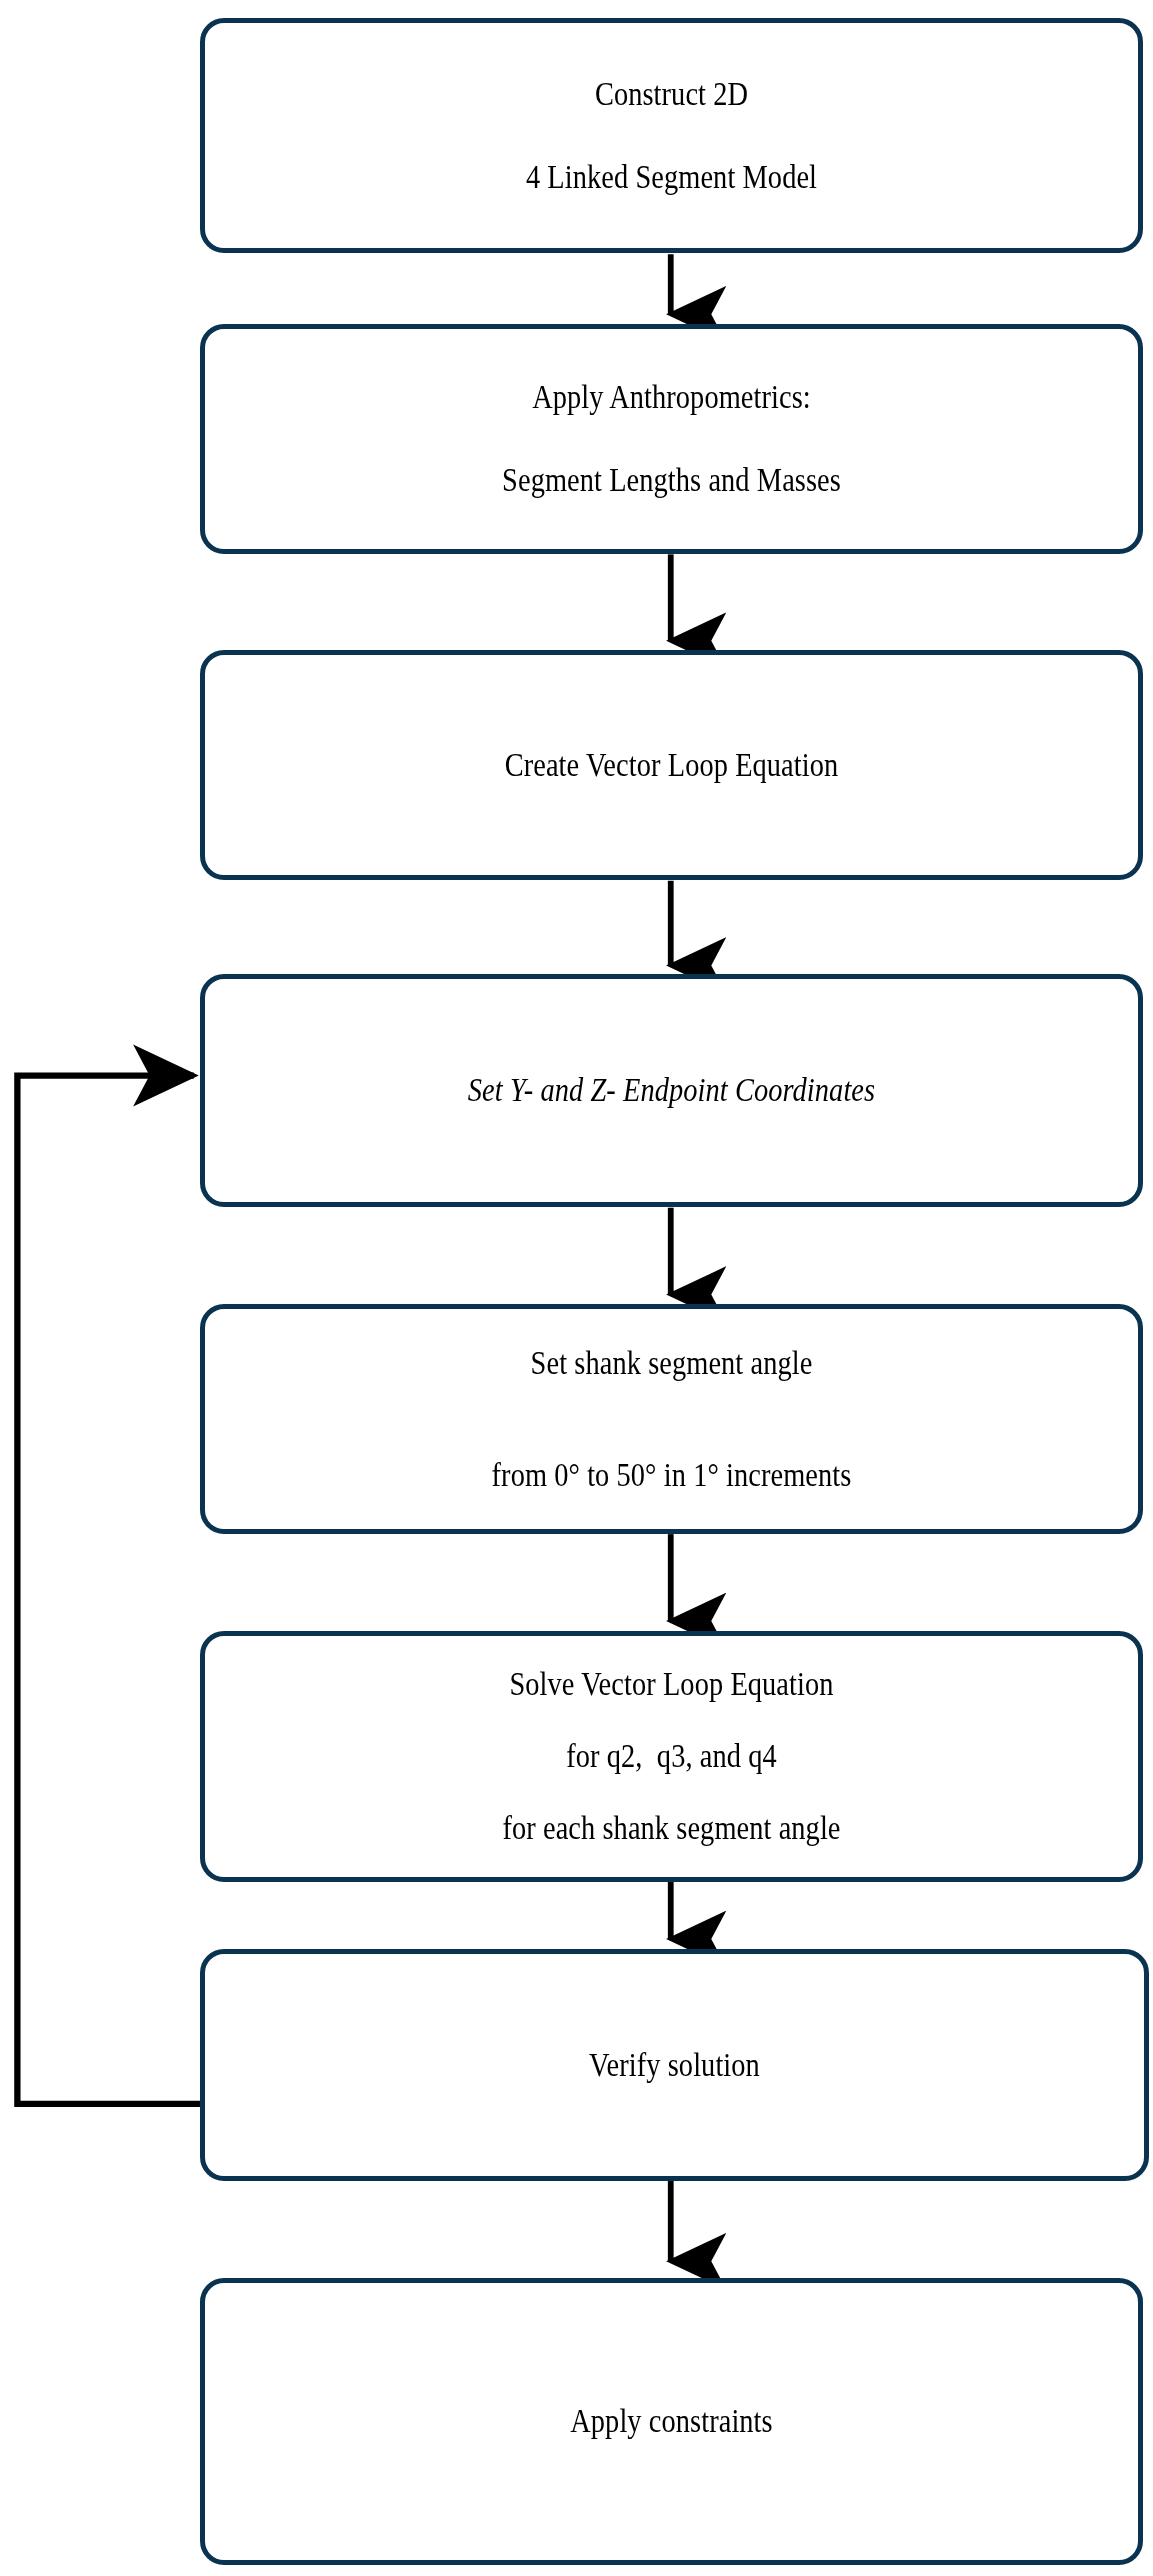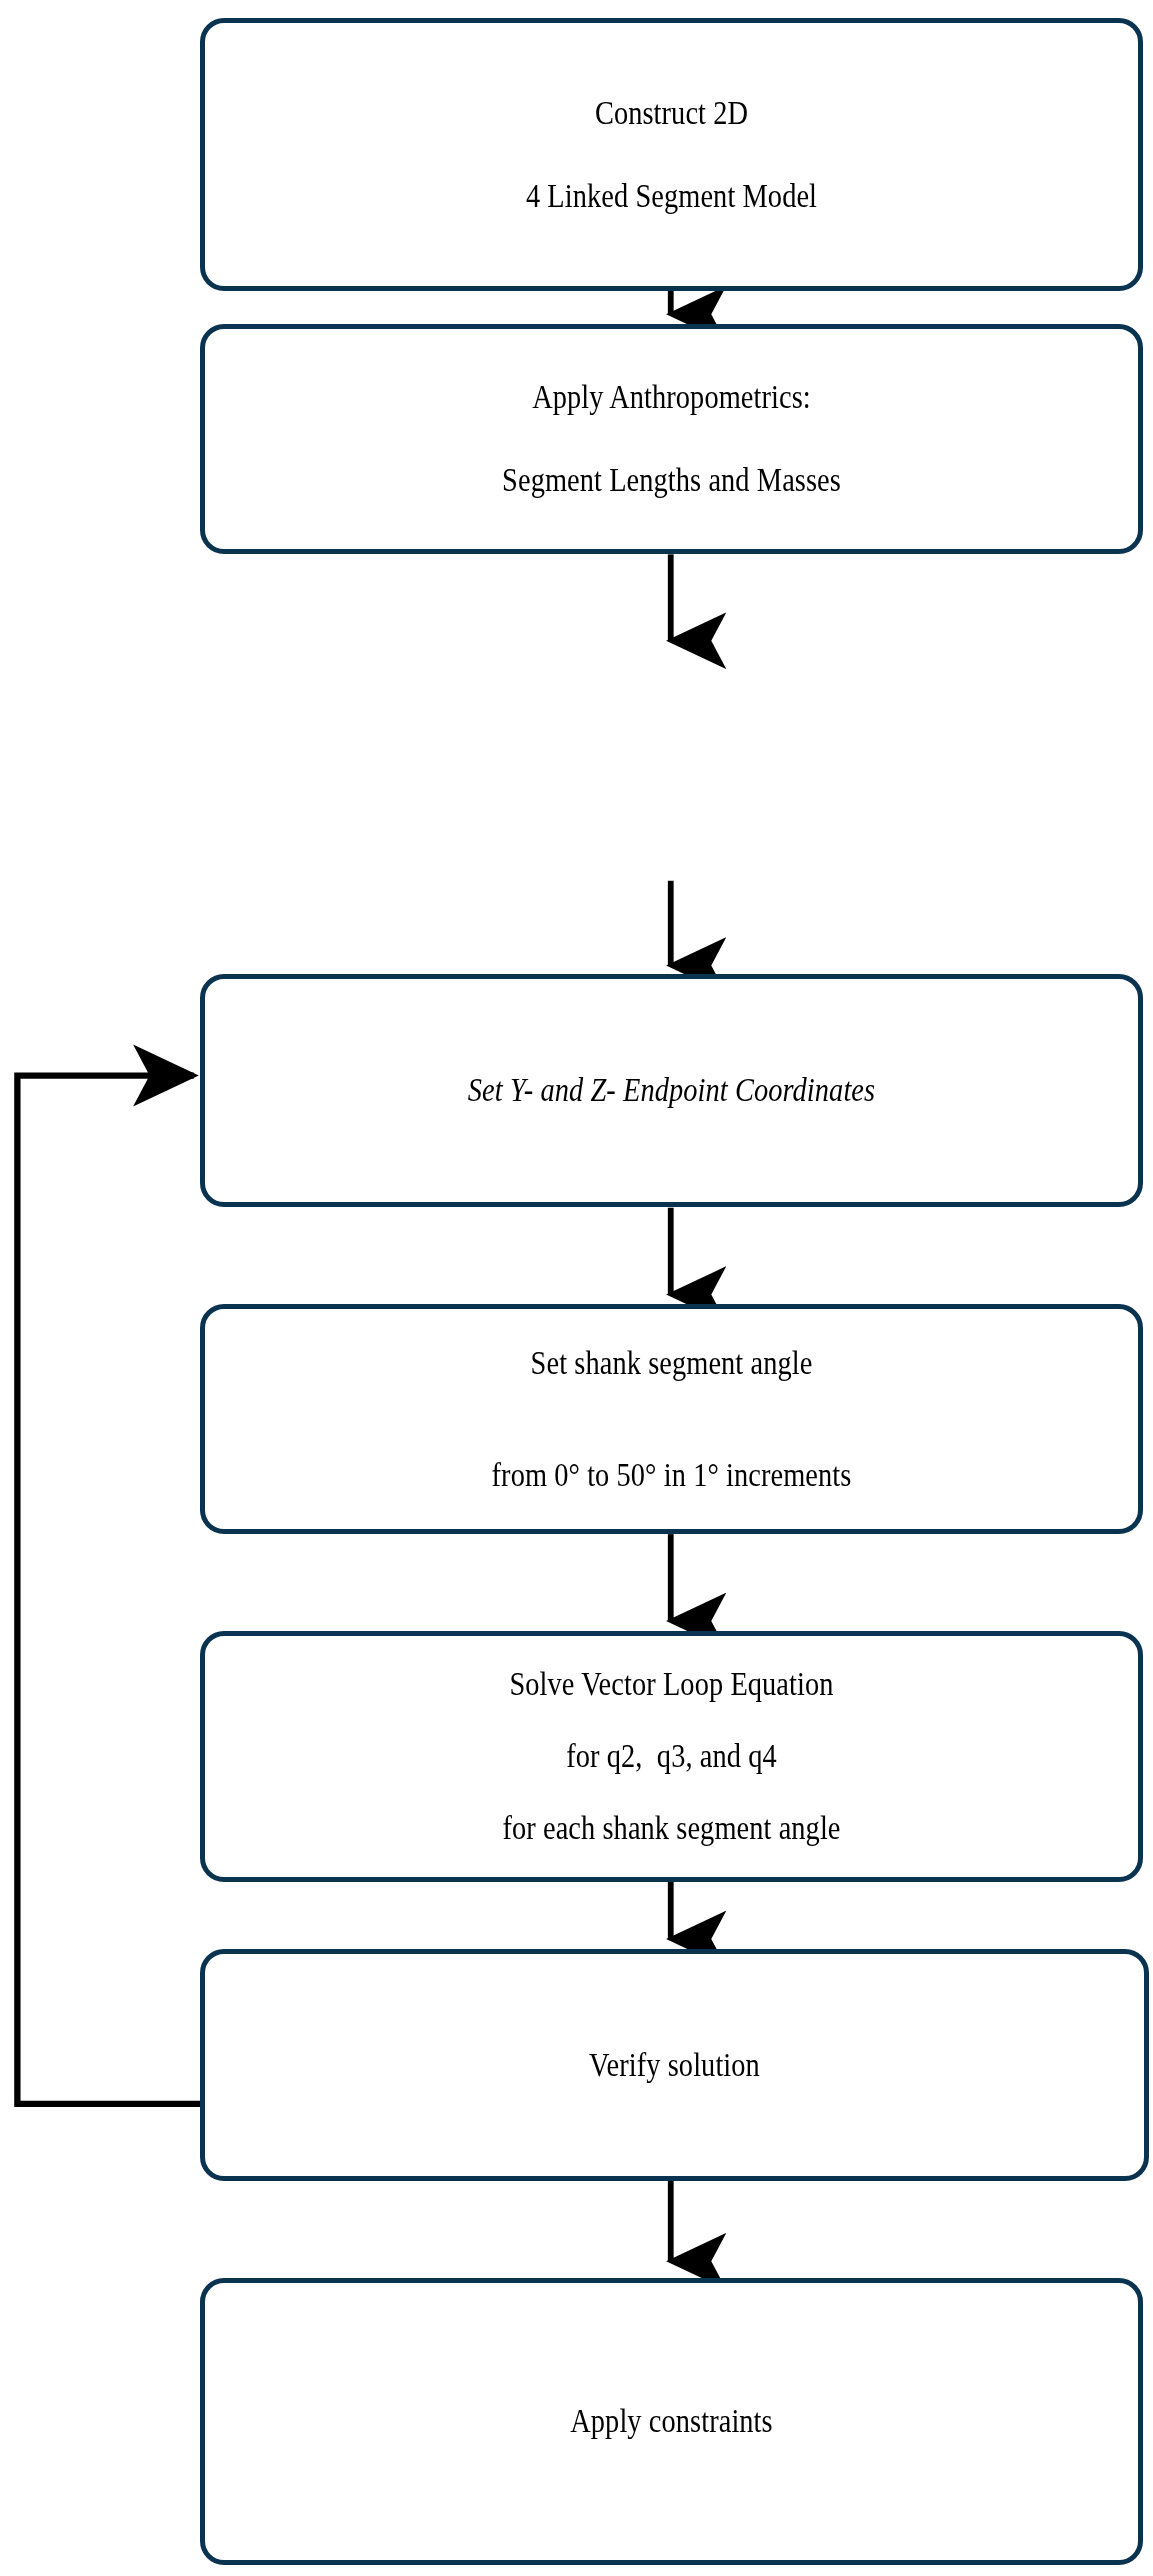--- a/index.html
+++ b/index.html
@@ -51,21 +51,21 @@
     font-family: "Liberation Serif", "DejaVu Serif", serif;
     transform: scaleX(0.86);
     transform-origin: center center;
     white-space: pre;
   }
   .gap-1 { margin-bottom: 48px; }
   .gap-2 { margin-bottom: 45px; }
   .gap-3 { margin-bottom: 37px; }
 
   
-  #node-1 { left: 200px; top: 18.4px;   width: 943px; height: 273px; }
+  #node-1 { left: 200px; top: 18.4px;   width: 943px; height: 235px; }
   #node-2 { left: 200px; top: 324px;  width: 943px; height: 230px; }
   #node-3 { left: 200px; top: 650px; width: 943px; height: 230px; }
   #node-4 { left: 200px; top: 974px; width: 943px; height: 233px; font-style: italic; }
   #node-5 { left: 200px; top: 1304px; width: 943px; height: 230px; gap: 32px; }
   #node-6 { left: 200px; top: 1631px; width: 943px; height: 251px; }
   #node-7 { left: 200px; top: 1949px; width: 949px; height: 232px; }
   #node-8 { left: 200px; top: 2271px; width: 943px; height: 287px; margin-top: 7px; }
 </style>
 </head>
 <body>
@@ -102,20 +102,23 @@
   <div class="node" id="node-1">
     <span class="node-text gap-1">Construct 2D</span>
     <span class="node-text">4 Linked Segment Model</span>
   </div>
 
   <div class="node" id="node-2">
     <span class="node-text gap-1">Apply Anthropometrics:</span>
     <span class="node-text">Segment Lengths and Masses</span>
   </div>
 
+  <div class="node" id="node-3">
+    <span class="node-text">Create Vector Loop Equation</span>
+  </div>
 
   <div class="node" id="node-4">
     <span class="node-text">Set Y- and Z- Endpoint Coordinates</span>
   </div>
 
   <div class="node" id="node-5">
     <span class="node-text gap-2">Set shank segment angle</span>
     <span class="node-text">from 0° to 50° in 1° increments</span>
   </div>
 

